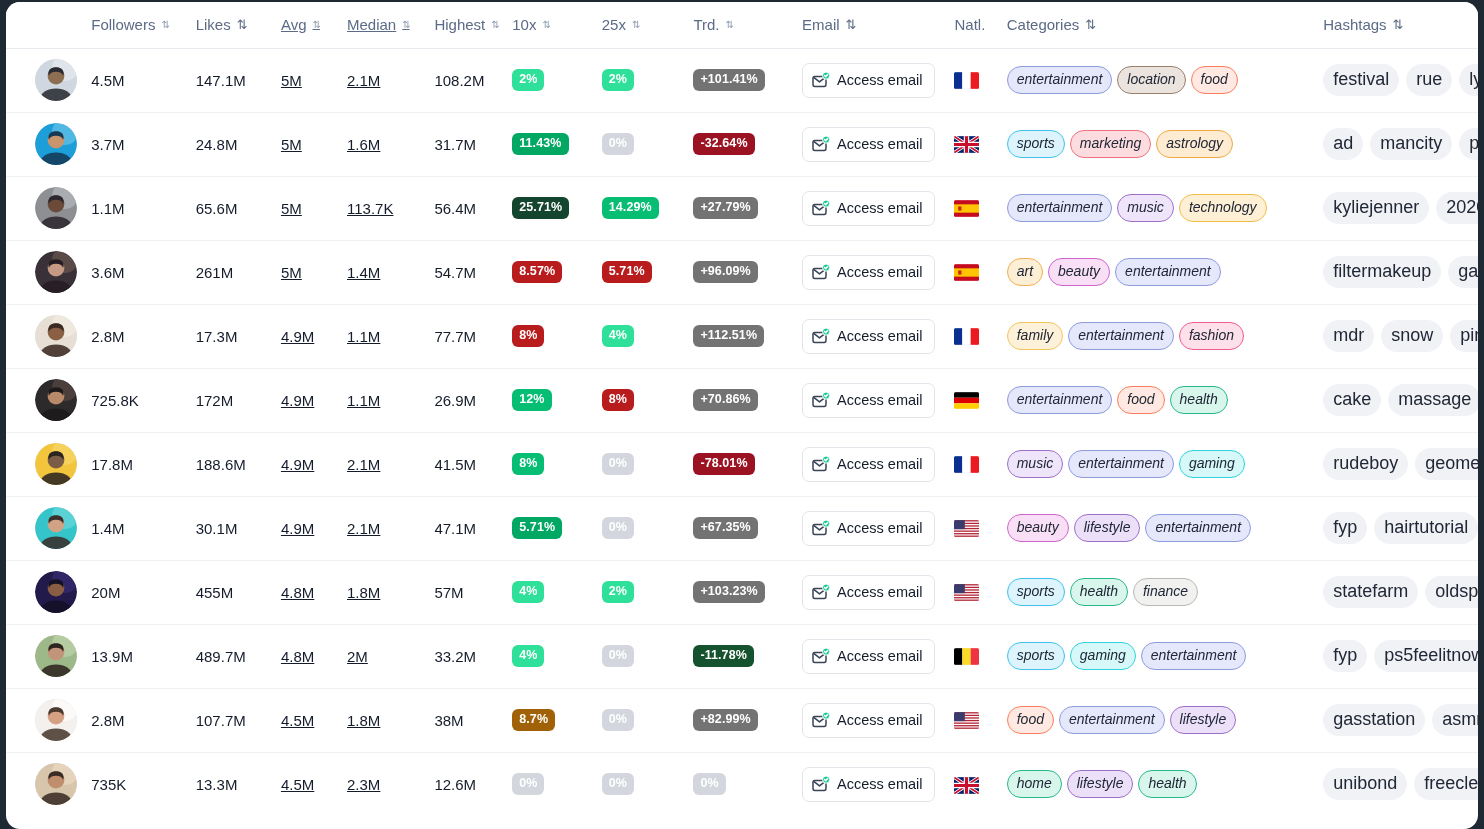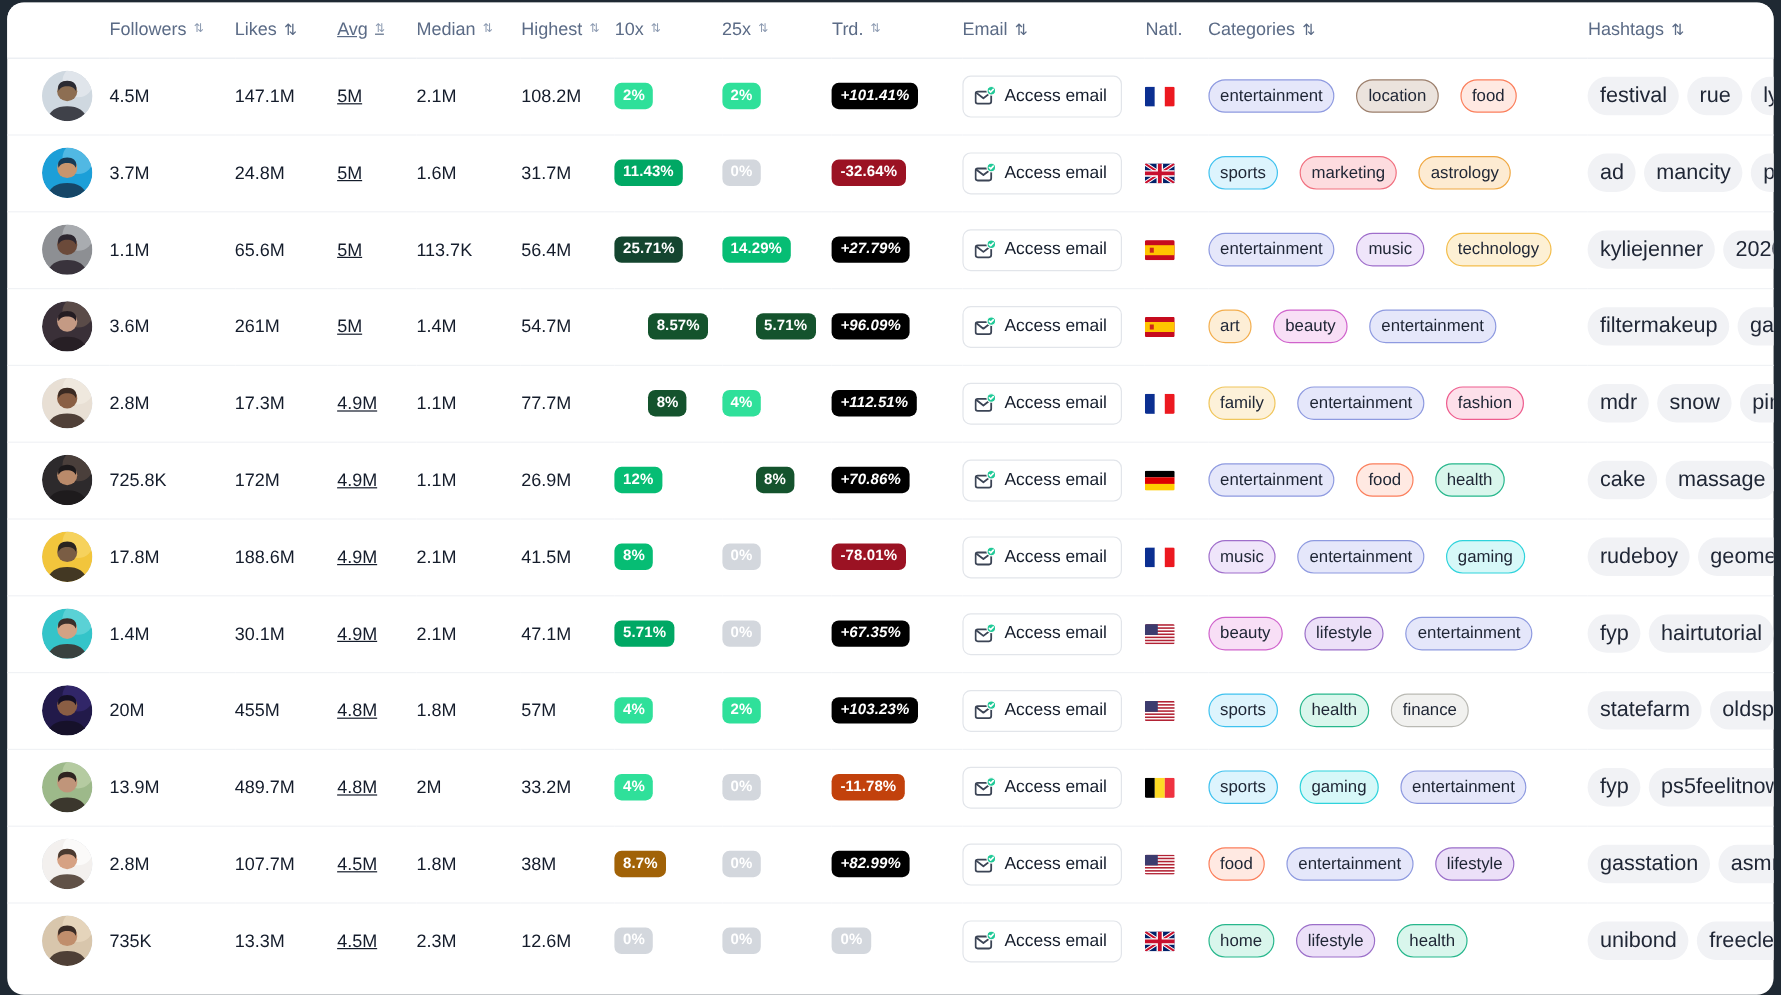--- a/index.html
+++ b/index.html
@@ -67,21 +67,21 @@
     vertical-align: middle;
     white-space: nowrap;
   }
   tbody tr:last-child td { border-bottom: none; }
 
   
   .c-av   { width: 80px;  }
   .c-fol  { width: 98px;  }
   .c-lik  { width: 80px;  }
   .c-avg  { width: 62px; text-decoration: underline;  }
-  .c-med  { width: 82px;  }
+  .c-med  { width: 82px; text-decoration: underline;  }
   .c-high { width: 73px;  }
   .c-10x  { width: 84px;  }
   .c-25x  { width: 86px;  }
   .c-trd  { width: 102px; }
   .c-eml  { width: 143px; }
   .c-nat  { width: 49px;  }
   .c-cat  { width: 297px; }
   .c-hash { width: 284px; }
 
   .avatar-wrap { display:flex; align-items:center; justify-content:center; height:100%; padding-left: 14px;}
@@ -100,29 +100,29 @@
     display: inline-block;
     border-radius: 6px;
     padding: 3px 7px 4px;
     font-size: 12.5px;
     font-weight: 700;
     color: #ffffff;
     line-height: 1.18;
     letter-spacing: .1px;
   }
   .b-g1 { background: #2fe09a; }     
-  .b-g2 { background: #14532d; margin-left: 28px; }
+  .b-g2 { background: #b91c1c; }
   .b-g3 { background: #06bd74; }
   .b-g4 { background: #00a864; }
   .b-g5 { background: #a16207; }
   .b-g6 { background: #14452f; }     
   .b-gray { background: #d3d7dd; }
-  .b-dgreen { background: #000000; font-style: italic; }
+  .b-dgreen { background: #737373; }
   .b-dred { background: #9b1223; }
-  .b-red { background: #c2410c; }
+  .b-red { background: #14532d; }
 
   
   .email-btn {
     display: inline-flex;
     align-items: center;
     gap: 6px;
     border: 1px solid #e2e5ea;
     border-radius: 7px;
     background: #ffffff;
     padding: 8px 11px 8px 9px;
@@ -138,21 +138,21 @@
     display: inline-block;
     width: 25px; height: 17px;
     border-radius: 1.5px;
     overflow: hidden;
     position: relative;
     vertical-align: middle;
   }
   .flag svg { display:block; width: 100%; height: 100%; }
 
   
-  .pill-row { display: flex; align-items: center; gap: 18px; flex-wrap: nowrap; }
+  .pill-row { display: flex; align-items: center; gap: 5px; flex-wrap: nowrap; font-style: italic; }
   .pill {
     display: inline-block;
     border-radius: 999px;
     padding: 4px 9px 5px;
     font-size: 14px;
     line-height: 1.18;
     color: #202736;
     border: 1px solid transparent;
     white-space: nowrap;
   }

